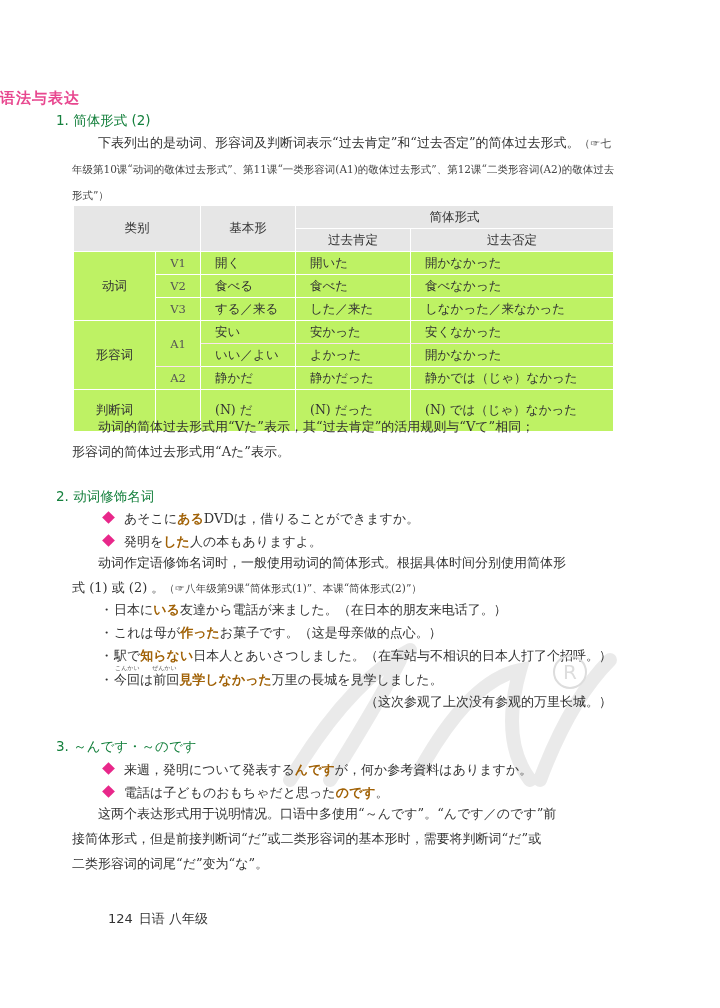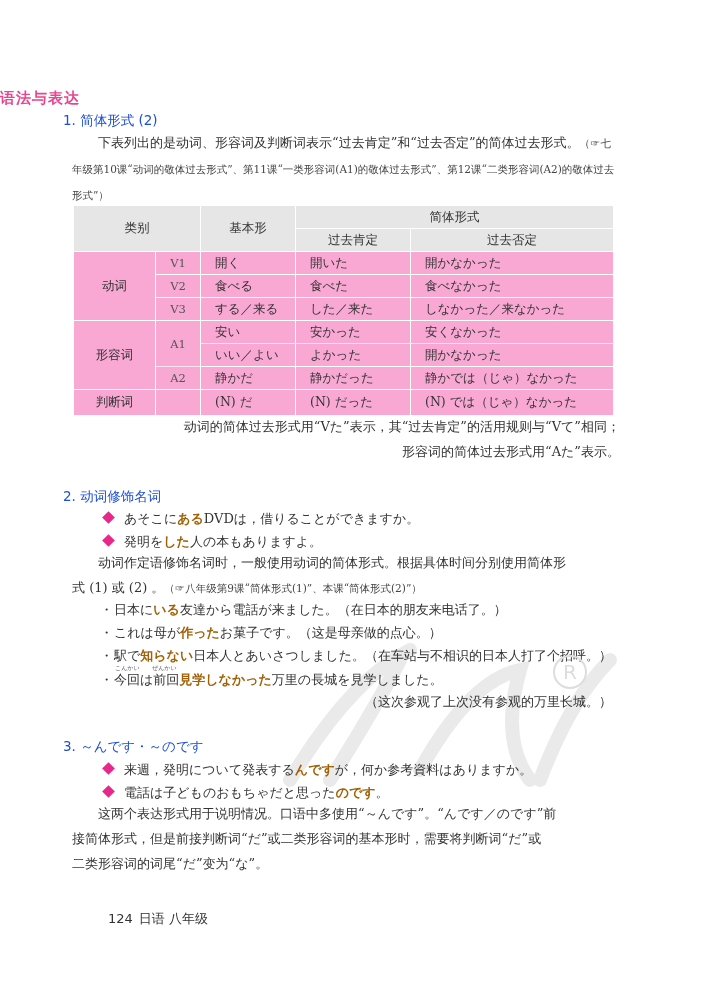--- a/index.html
+++ b/index.html
@@ -2,31 +2,31 @@
 <html><head>
 <meta charset="utf-8">
 <style>
   * { box-sizing: border-box; margin: 0; padding: 0; }
   html, body { width: 720px; height: 1008px; background: #ffffff; overflow: hidden; }
   body { position: relative; font-family: "DejaVu Serif", "Liberation Serif", serif; color: #2a2a2a; font-size: 13px; }
   .page { position: absolute; left: 0; top: 0; width: 720px; height: 1008px; }
 
   .section-title { position: absolute; top: 89px; left: 0; width: 720px; color: #e8478f; font-family: "DejaVu Sans", sans-serif; font-weight: bold; font-size: 15px; letter-spacing: 1px; }
 
-  .heading { position: absolute; left: 63px; font-family: "DejaVu Sans", sans-serif; font-size: 13.5px; color: #1d4ed8; }
+  .heading { position: absolute; left: 56px; font-family: "DejaVu Sans", sans-serif; font-size: 13.5px; color: #15803d; }
   .para { position: absolute; left: 72px; width: 548px; font-size: 13px; line-height: 25px; color: #333; }
   .para .indent { display: inline-block; width: 26px; }
   .ref { font-size: 10.5px; color: #444; }
 
   
   .grammar-table { position: absolute; left: 73px; top: 205px; width: 541px; border-collapse: collapse; font-size: 12.5px; }
   .grammar-table td, .grammar-table th { border: 1px solid #ffffff; padding: 0 0 0 14px; height: 23px; font-weight: normal; text-align: left; color: #333; }
   .grammar-table th { background: #e6e6e6; text-align: center; padding: 0; font-family: "DejaVu Sans", sans-serif; font-size: 12.5px; }
-  .grammar-table td { background: #f9a8d4; }
-  .grammar-table td.cat { text-align: center; padding: 4px; font-family: "DejaVu Serif", serif; }
+  .grammar-table td { background: #bef264; }
+  .grammar-table td.cat { text-align: center; padding: 12px; font-family: "DejaVu Serif", serif; }
   .grammar-table td.sym { text-align: center; padding: 0; font-size: 11.5px; color: #555; }
   .grammar-table td.noborder-bottom { border-bottom-color: #fbe5ee; }
 
   .bullet { position: absolute; left: 104px; font-size: 13px; color: #333; line-height: 22px; }
   .bullet .diamond { display: inline-block; width: 9px; height: 9px; background: #e8278a; transform: rotate(45deg); margin-right: 11px; vertical-align: 1px; }
   .bullet b, .ex b { font-family: "DejaVu Sans", sans-serif; font-weight: bold; color: #a16207; }
 
   .ex { position: absolute; left: 100px; font-size: 13px; color: #333; line-height: 22px; }
   .ex .dot { display: inline-block; width: 14px; }
   .ruby { position: absolute; font-size: 6px; color: #555; font-family: "DejaVu Sans", sans-serif; }
@@ -101,21 +101,21 @@
     <tr>
       <td class="cat">判断词</td>
       <td class="sym"></td>
       <td>(N) だ</td>
       <td>(N) だった</td>
       <td>(N) では（じゃ）なかった</td>
     </tr>
   </tbody>
     </table>
 
-  <div class="para" style="top:414px;text-align:right;">
+  <div class="para" style="top:414px;">
     <div><span class="indent"></span><span>动词的简体过去形式用“Vた”表示，其“过去肯定”的活用规则与“Vて”相同；</span></div>
     <div><span>形容词的简体过去形式用“Aた”表示。</span></div>
   </div>
 
   <div class="heading" style="top:488px;">2.  动词修饰名词</div>
   <div class="bullet" style="top:508px;">
     <span class="diamond"></span><span>あそこに</span><b>ある</b><span>DVDは，借りることができますか。</span>
   </div>
   <div class="bullet" style="top:531px;">
     <span class="diamond"></span><span>発明を</span><b>した</b><span>人の本もありますよ。</span>

